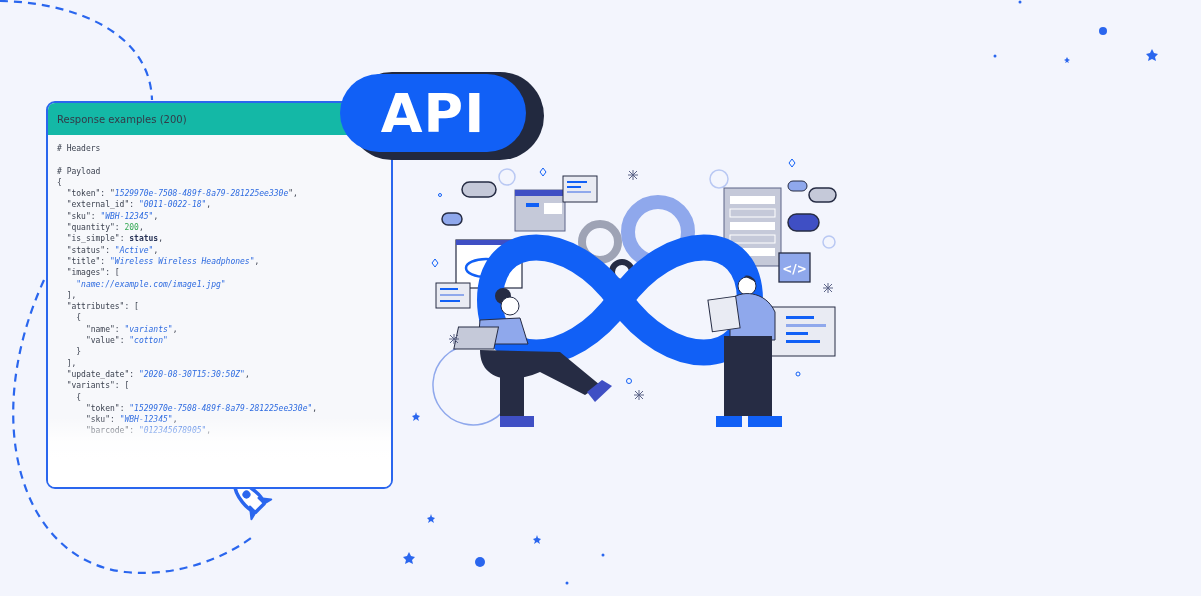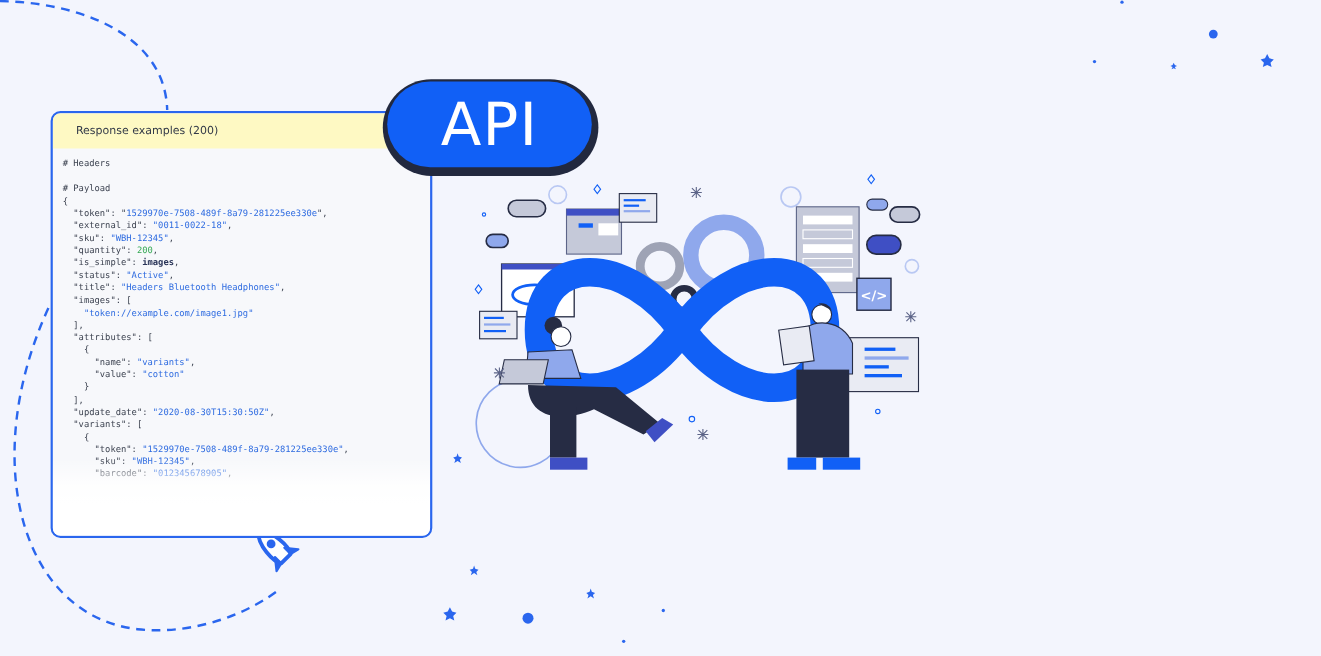--- a/index.html
+++ b/index.html
@@ -12,49 +12,49 @@
   
   #deco-svg { position:absolute; left:0; top:0; width:1201px; height:596px; }
 
   
   .card {
     position:absolute; left:46px; top:101px; width:347px; height:388px;
     border:2.5px solid #2a66ee; border-radius:9px; background:#f7f8fb;
     overflow:hidden; box-sizing:border-box;
   }
   .card-header {
-    height:32px; background:#fef9c3; display:flex; align-items:center;
-    padding-left:21px; font-size:10px; color:#333a48;
+    height:32px; background:#14b8a6; display:flex; align-items:center;
+    padding-left:9px; font-size:10px; color:#333a48;
     font-family:"DejaVu Sans", sans-serif;
   }
   .code {
     padding:8px 0 0 9px; margin:0;
     font-family:"DejaVu Sans Mono", monospace; font-size:8px; line-height:11.3px;
     color:#3c4250; white-space:pre;
   }
   .code .k { color:#3c4250; }
-  .code .s { color:#2e6be0; }
+  .code .s { color:#2e6be0;font-style:italic; }
   .code .n { color:#34a853; }
   .code .b { color:#2a3558; font-weight:bold; }
   .code .blank { height:11.3px; }
   .fade {
     position:absolute; left:0; right:0; bottom:0; height:70px;
     background:linear-gradient(to bottom, rgba(255,255,255,0) 0%, rgba(255,255,255,0.85) 35%, #ffffff 60%);
   }
 
   
   .api-pill {
     position:absolute; left:348px; top:72px; width:196px; height:88px;
     border-radius:44px; background:#22293f;
   }
   .api-pill-inner {
-    position:absolute; left:352px; top:74px; width:186px; height:78px;
+    position:absolute; left:340px; top:74px; width:186px; height:78px;
     border-radius:40px; background:#1160f6;
     display:flex; align-items:center; justify-content:center;
-    color:#fff; font-weight:normal; font-size:54px; letter-spacing:1px;
+    color:#fff; font-weight:bold; font-size:54px; letter-spacing:1px;
     font-family:"DejaVu Sans", sans-serif;
   }
 </style>
 </head>
 <body>
 
 <svg id="deco-svg" viewBox="0 0 1201 596">
   <path d="M0,1 C70,2 150,30 152,100" fill="none" stroke="#2a66ee" stroke-width="2.2" stroke-dasharray="8,6"></path>
   <path d="M44,280 C-20,420 20,560 125,572 C180,578 230,555 255,535" fill="none" stroke="#2a66ee" stroke-width="2.2" stroke-dasharray="8,6"></path>
 
@@ -85,25 +85,25 @@
     <span>Response examples (200)</span>
   </div>
 <pre class="code"><span># Headers</span>
 <span class="blank"></span>
 <span># Payload</span>
 {
   <span class="k">"token"</span>: "<span class="s">1529970e-7508-489f-8a79-281225ee330e</span>",
   <span class="k">"external_id"</span>: <span class="s">"</span><span class="s">0011-0022-18</span><span class="s">"</span>,
   <span class="k">"sku"</span>: <span class="s">"</span><span class="s">WBH-12345</span><span class="s">"</span>,
   <span class="k">"quantity"</span>: <span class="n">200</span>,
-  <span class="k">"is_simple"</span>: <span class="b">images</span>,
+  <span class="k">"is_simple"</span>: <span class="b">status</span>,
   <span class="k">"status"</span>: <span class="s">"</span><span class="s">Active</span><span class="s">"</span>,
-  <span class="k">"title"</span>: <span class="s">"</span><span class="s">Headers Bluetooth Headphones</span><span class="s">"</span>,
+  <span class="k">"title"</span>: <span class="s">"</span><span class="s">Wireless Wireless Headphones</span><span class="s">"</span>,
   <span class="k">"images"</span>: [
-    <span class="s">"</span><span class="s">token://example.com/image1.jpg</span><span class="s">"</span>
+    <span class="s">"</span><span class="s">name://example.com/image1.jpg</span><span class="s">"</span>
   ],
   <span class="k">"attributes"</span>: [
     {
       <span class="k">"name"</span>: <span class="s">"</span><span class="s">variants</span><span class="s">"</span>,
       <span class="k">"value"</span>: <span class="s">"</span><span class="s">cotton</span><span class="s">"</span>
     }
   ],
   <span class="k">"update_date"</span>: <span class="s">"</span><span class="s">2020-08-30T15:30:50Z</span><span class="s">"</span>,
   <span class="k">"variants"</span>: [
     {

